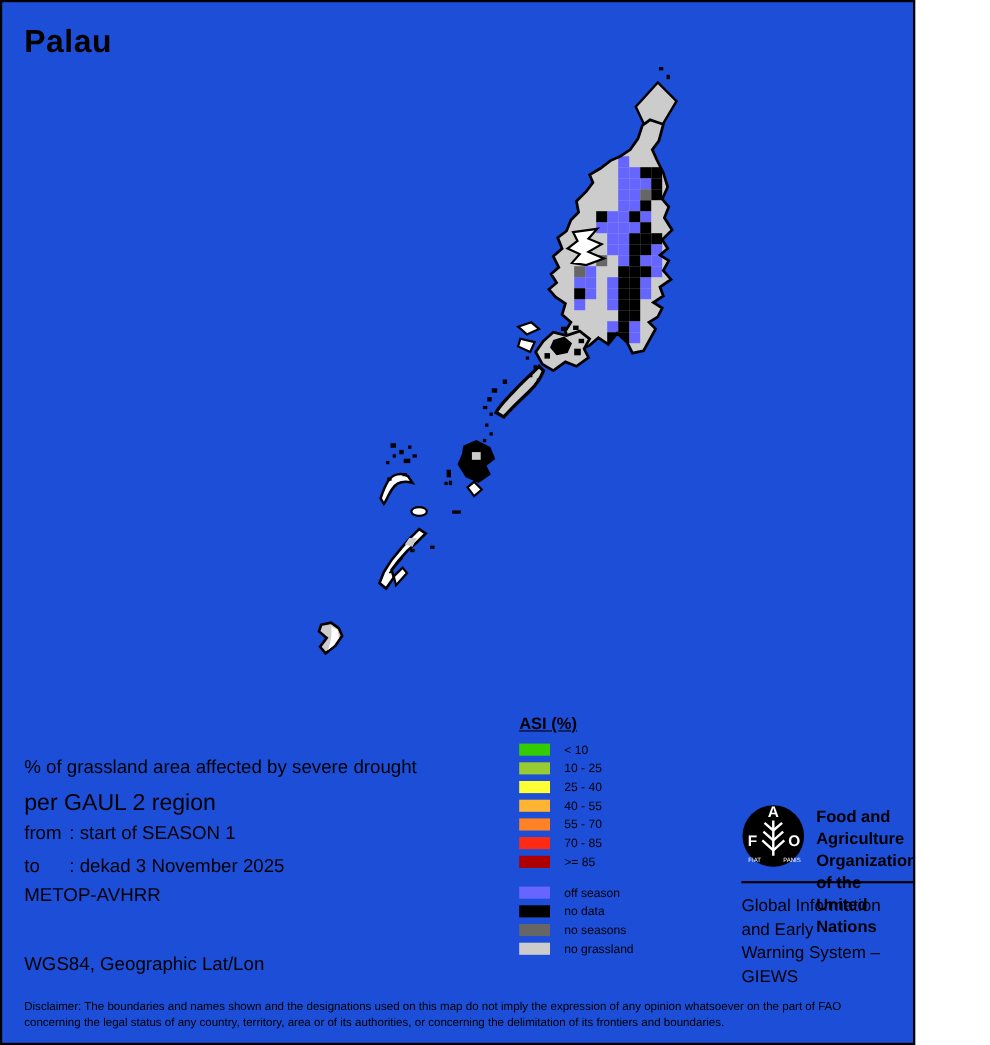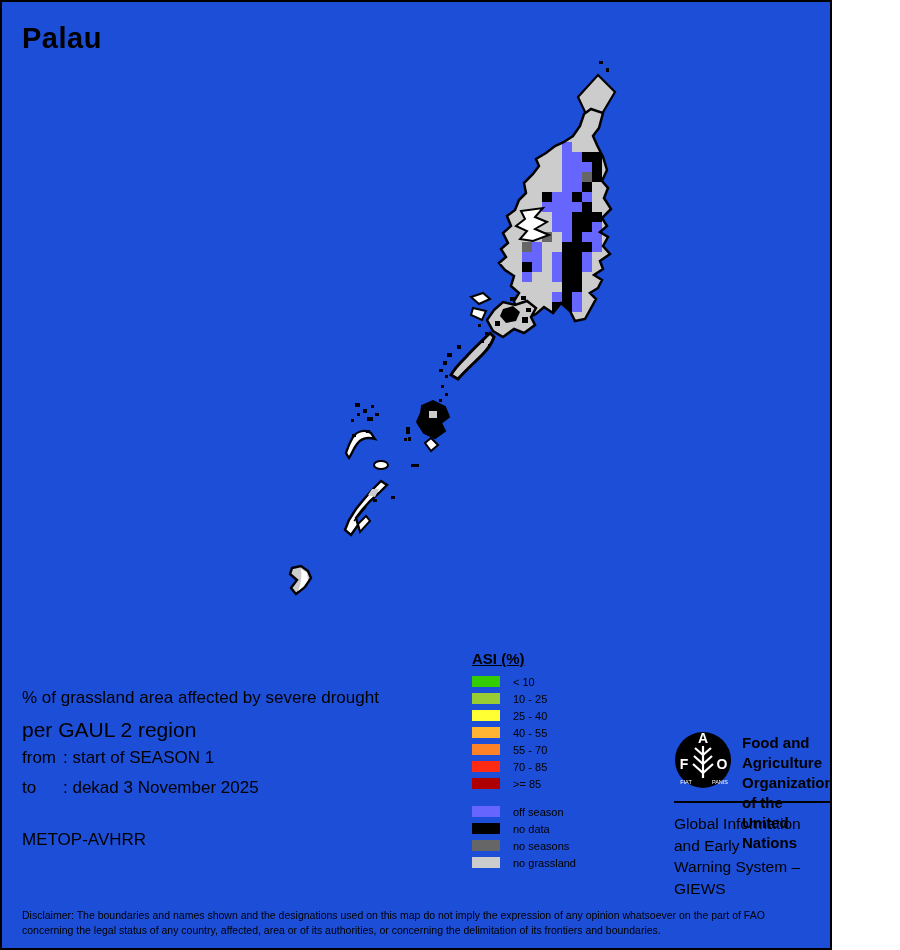--- a/index.html
+++ b/index.html
@@ -11,21 +11,21 @@
   .abs{position:absolute;}
   #page-title{left:20px;top:20px;font-size:29px;font-weight:bold;letter-spacing:0.5px;}
   #map-svg{left:0;top:0;}
   
   #info-heading{left:20px;top:654px;font-size:17px;font-weight:bold;}
   #info-line1{left:20px;top:686px;font-size:17px;}
   #info-line2{left:20px;top:716px;font-size:21px;}
   #info-from{left:20px;top:746px;font-size:17px;display:flex;}
   #info-to{left:20px;top:776px;font-size:17px;display:flex;}
   .info-lab{width:41px;flex:0 0 41px;}
-  #info-sensor{left:20px;top:828px;font-size:17px;}
+  #info-sensor{left:20px;top:802px;font-size:17px;}
   #info-proj{left:20px;top:865px;font-size:17px;}
   
   #legend-title{left:470px;top:648px;font-size:15px;font-weight:bold;text-decoration:underline;}
   #legend-classes{left:470px;top:671px;}
   #legend-extra{left:470px;top:801px;}
   .legend-row{display:flex;align-items:center;height:17px;}
   .swatch{width:28px;height:11px;margin-right:13px;flex:0 0 28px;}
   .legend-label{font-size:11px;white-space:nowrap;}
   
   #fao-logo{left:668px;top:724px;}
@@ -203,20 +203,21 @@
   <div id="info-line2" class="abs">per GAUL 2 region</div>
   <div id="info-from" class="abs">
     <span class="info-lab">from</span>
     <span>: start of SEASON 1</span>
   </div>
   <div id="info-to" class="abs">
     <span class="info-lab">to</span>
     <span>: dekad 3 November 2025</span>
   </div>
   <div id="info-sensor" class="abs">METOP-AVHRR</div>
+  <div id="info-proj" class="abs">WGS84, Geographic Lat/Lon</div>
 
   <div id="legend-title" class="abs">ASI (%)</div>
   <div id="legend-classes" class="abs">
       <div class="legend-row">
         <span class="swatch" style="background: rgb(51, 204, 0);"></span>
         <span class="legend-label">&lt; 10</span>
       </div>
       <div class="legend-row">
         <span class="swatch" style="background: rgb(153, 204, 51);"></span>
         <span class="legend-label">10 - 25</span>
@@ -283,16 +284,16 @@
     <div>United Nations</div>
   </div>
   <div id="fao-divider" class="abs"></div>
   <div id="giews" class="abs">
     <div>Global Information and Early</div>
     <div>Warning System – GIEWS</div>
   </div>
 
   <div id="disclaimer" class="abs">
     <div>Disclaimer: The boundaries and names shown and the designations used on this map do not imply the expression of any opinion whatsoever on the part of FAO</div>
-    <div>concerning the legal status of any country, affected, area or of its authorities, or concerning the delimitation of its frontiers and boundaries.</div>
+    <div>concerning the legal status of any country, territory, area or of its authorities, or concerning the delimitation of its frontiers and boundaries.</div>
   </div>
 
 </div>
 
 </body></html>

